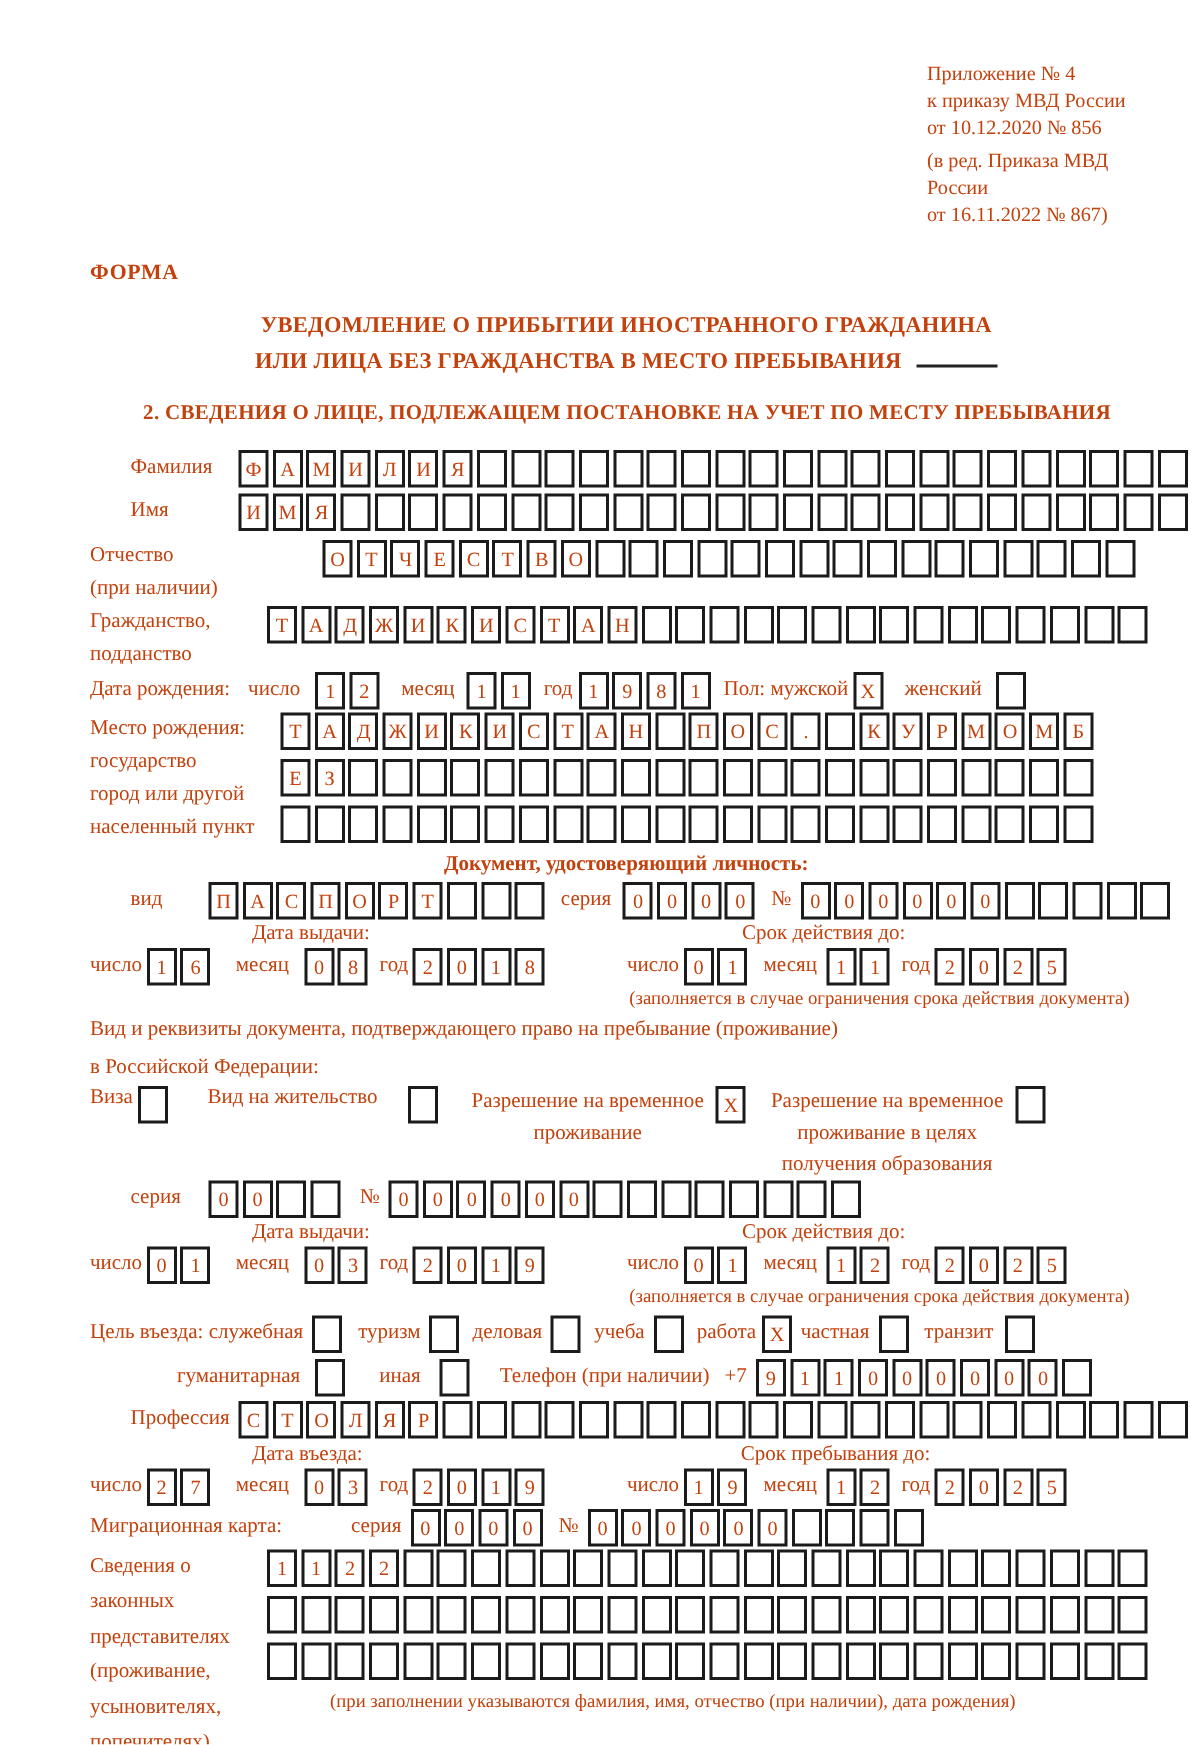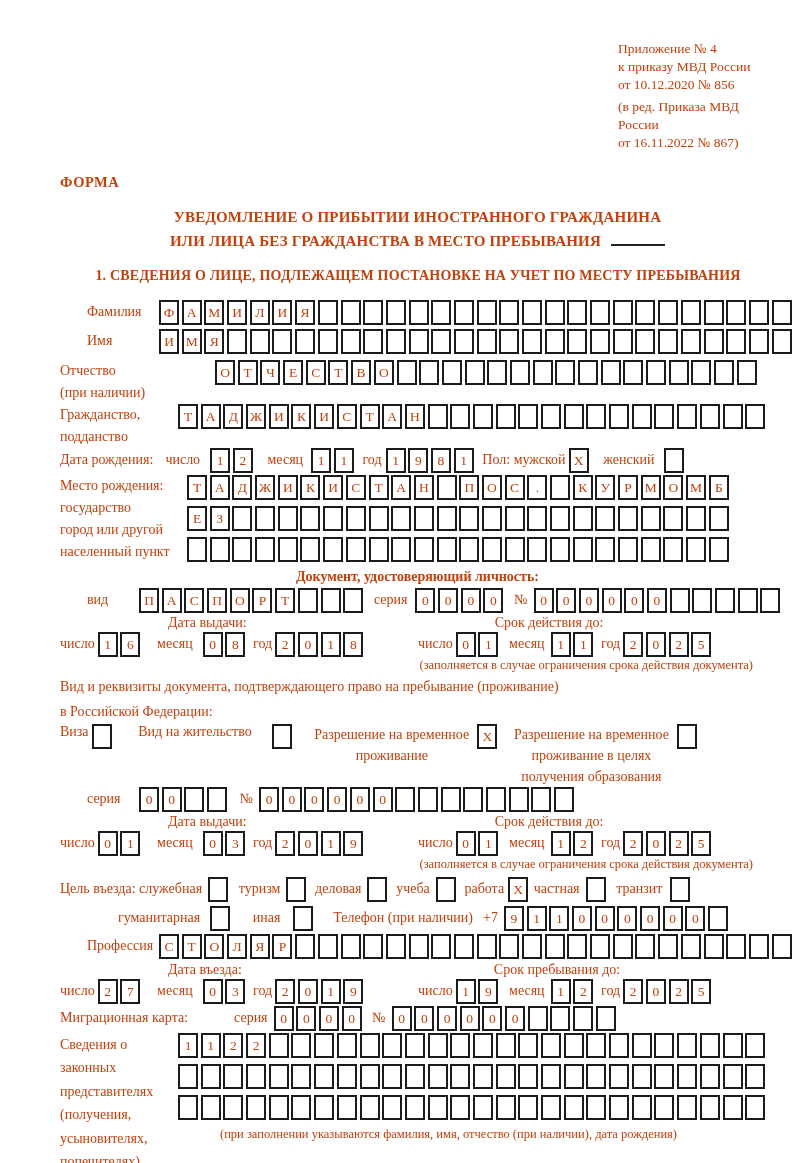--- a/index.html
+++ b/index.html
@@ -50,21 +50,21 @@
     <div>от 16.11.2022 № 867)</div>
   </div>
 
   <div class="forma">ФОРМА</div>
 
   <div class="title">
     <div>УВЕДОМЛЕНИЕ О ПРИБЫТИИ ИНОСТРАННОГО ГРАЖДАНИНА</div>
     <div><span>ИЛИ ЛИЦА БЕЗ ГРАЖДАНСТВА В МЕСТО ПРЕБЫВАНИЯ</span><span class="u-line"></span></div>
   </div>
 
-  <div class="sec">1. СВЕДЕНИЯ О ЛИЦЕ, ПОДЛЕЖАЩЕМ ПОСТАНОВКЕ НА УЧЕТ ПО МЕСТУ ПРЕБЫВАНИЯ</div>
+  <div class="sec">2. СВЕДЕНИЯ О ЛИЦЕ, ПОДЛЕЖАЩЕМ ПОСТАНОВКЕ НА УЧЕТ ПО МЕСТУ ПРЕБЫВАНИЯ</div>
 
   <div class="rows" id="form-rows">
       <div class="row" style="margin-top: 16px;">
         <span class="lbl" style="width: 72px;">Фамилия</span>
         <span class="boxes">
           <span class="cell">Ф</span>
           <span class="cell">А</span>
           <span class="cell">М</span>
           <span class="cell">И</span>
           <span class="cell">Л</span>
@@ -642,21 +642,21 @@
           <span class="cell"></span>
           <span class="cell"></span>
           <span class="cell"></span>
         </span>
       </div>
       <div class="side" style="margin-top: 2px;">
         <div class="side-label" style="width: 118px;">
           <div style="line-height: 23.5px;">Сведения о</div>
           <div style="line-height: 23.5px;">законных</div>
           <div style="line-height: 23.5px;">представителях</div>
-          <div style="line-height: 23.5px;">(получения,</div>
+          <div style="line-height: 23.5px;">(проживание,</div>
           <div style="line-height: 23.5px;">усыновителях,</div>
           <div style="line-height: 23.5px;">попечителях)</div>
         </div>
         <div class="glines">
           <div class="row">
             <span class="boxes">
               <span class="cell">1</span>
               <span class="cell">1</span>
               <span class="cell">2</span>
               <span class="cell">2</span>

